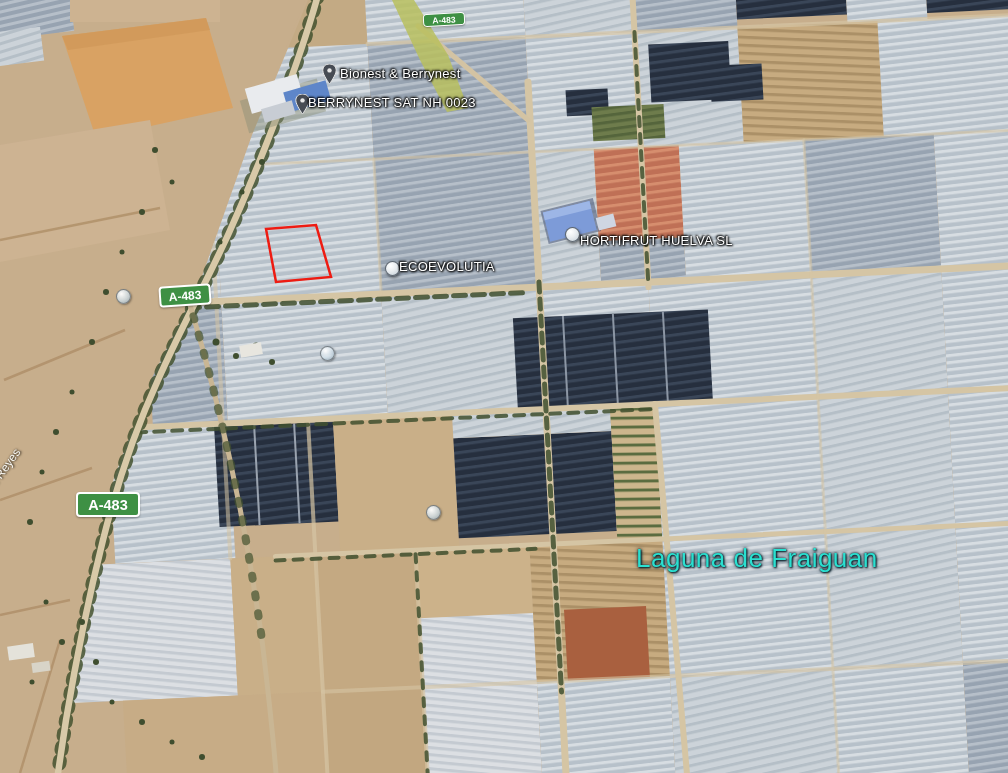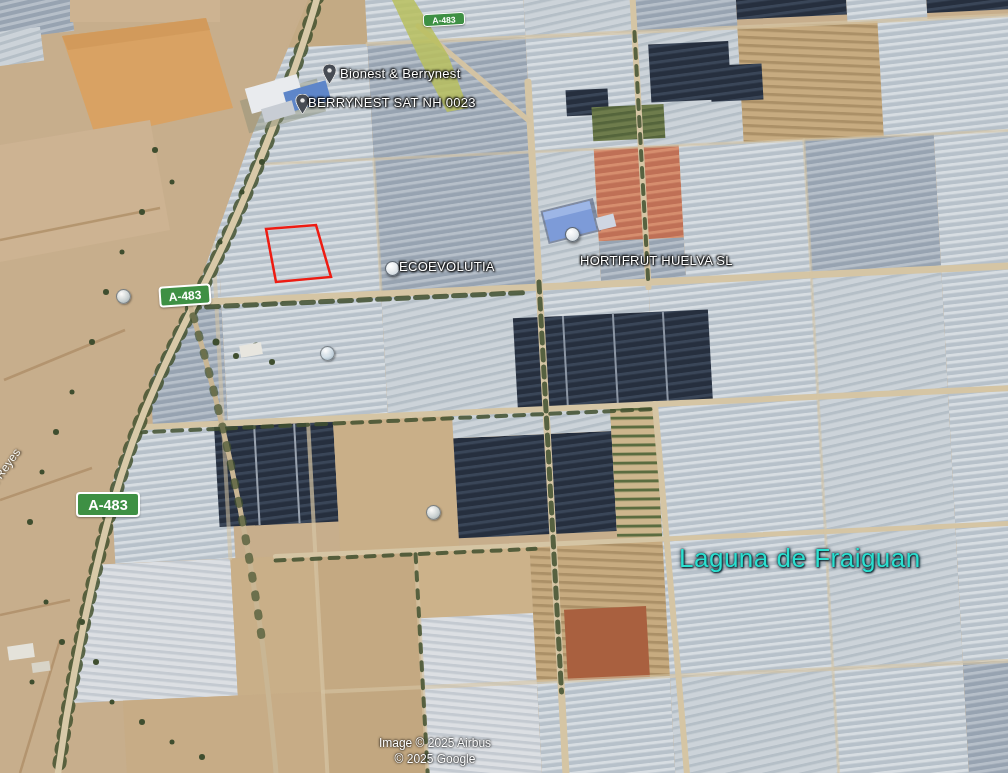--- a/index.html
+++ b/index.html
@@ -278,33 +278,29 @@
   </div>
   <div class="dot-marker" style="left:385px;top:261px;"></div>
   <div class="dot-marker" style="left:565px;top:227px;"></div>
   <div class="glass-dot" style="left:116px;top:289px;"></div>
   <div class="glass-dot" style="left:320px;top:346px;"></div>
   <div class="glass-dot" style="left:426px;top:505px;"></div>
 
   <div class="poi-label" style="left:340px;top:66px;">Bionest &amp; Berrynest</div>
   <div class="poi-label" style="left:308px;top:95px;">BERRYNEST SAT NH 0023</div>
   <div class="poi-label" style="left:399px;top:259px;">ECOEVOLUTIA</div>
-  <div class="poi-label" style="left:580px;top:233px;margin-top:20px;">HORTIFRUT HUELVA SL</div>
-
-  <div class="water-label" style="left:636px;top:543px;color:#2BE0D0;margin-left:43px;">Laguna de Fraiguan</div>
+  <div class="poi-label" style="left:580px;top:233px;">HORTIFRUT HUELVA SL</div>
+
+  <div class="water-label" style="left:636px;top:543px;color:#2BE0D0;">Laguna de Fraiguan</div>
 
   <div class="road-badge badge-sm" style="left:423px;top:13px;">
       <span>A-483</span>
     </div>
   <div class="road-badge badge-md" style="left:159px;top:285px;">
       <span>A-483</span>
     </div>
   <div class="road-badge badge-lg" style="left:76px;top:492px;">
       <span>A-483</span>
     </div>
 
   <div class="road-name" style="left:-2px;top:475px;">s Reyes</div>
 
-  <div class="attribution">
-    <div>Image © 2025 Airbus</div>
-    <div>© 2025 Google</div>
-  </div>
 </div>
 
 </body></html>

